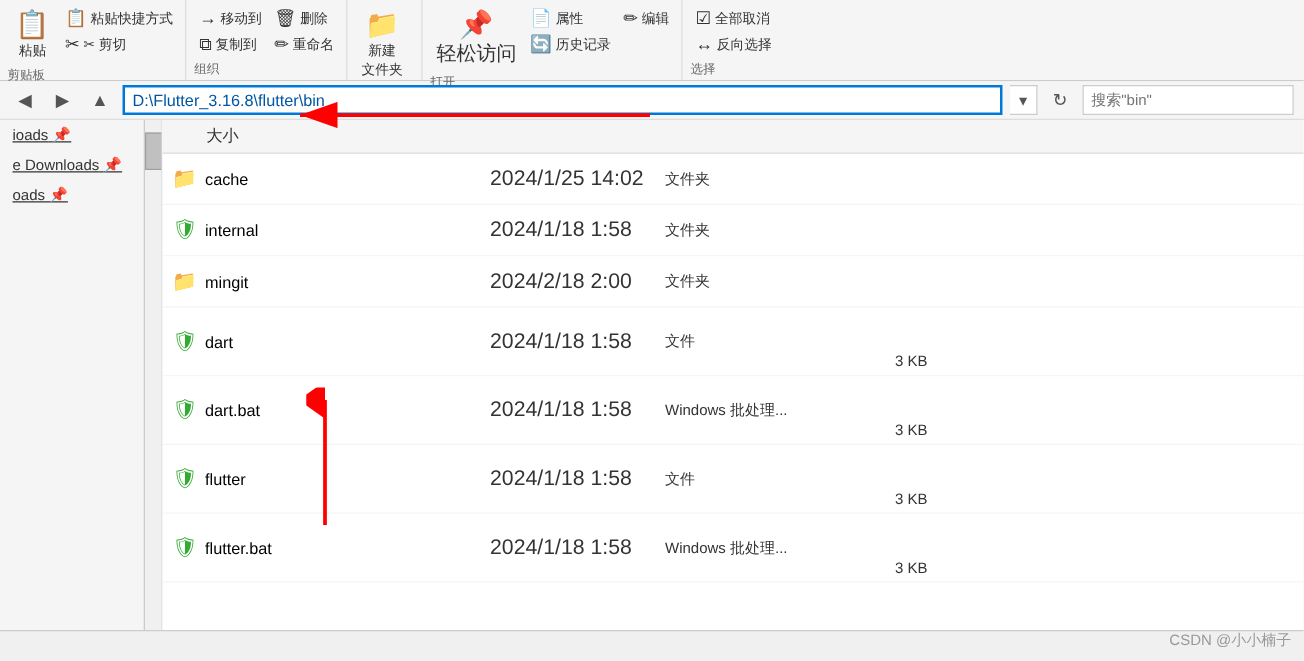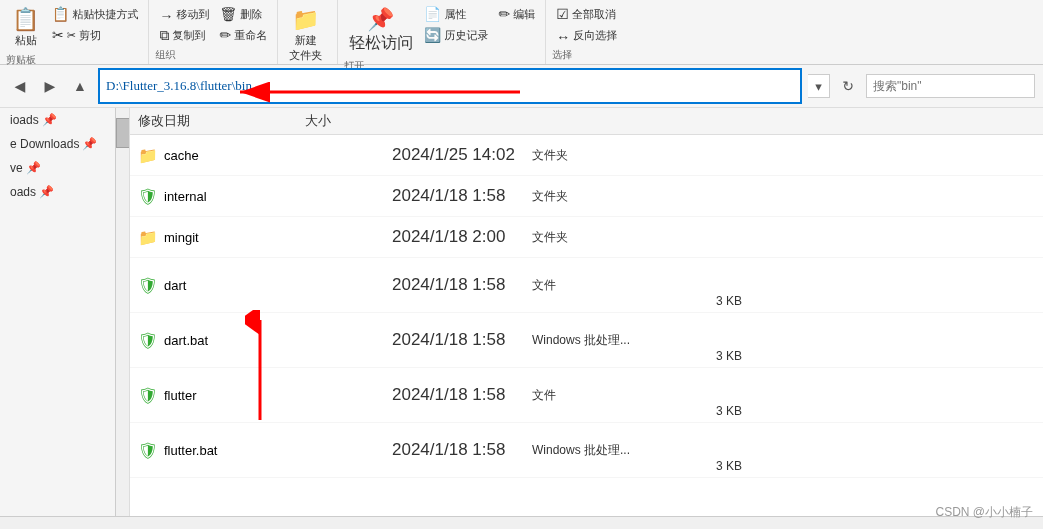--- a/index.html
+++ b/index.html
@@ -49,20 +49,21 @@
       top: 10px;
     }
 
     .sidebar-item {
       padding: 5px 10px;
       font-size: 12px;
       color: #333;
       cursor: pointer;
       white-space: nowrap;
       overflow: hidden;
+      text-decoration: underline;
     }
 
     .sidebar-pin {
       font-size: 12px;
       color: #999;
       margin-left: auto;
     }
 
     
     .file-area {
@@ -221,26 +222,26 @@
       cursor: pointer;
       border-radius: 3px;
       font-size: 14px;
       color: #555;
     }
 
     .addr-input {
       flex: 1;
       height: 24px;
       border: 2px solid #0078d7;
-      padding: 16px 6px;
+      padding: 4px 6px;
       font-size: 13px;
       color: #0056a3;
       background: #fff;
       font-weight: 500;
-      font-family: Liberation Serif, serif;
+      font-family: Liberation Sans, sans-serif;
       outline: none;
     }
 
     .addr-dropdown {
       width: 22px;
       height: 24px;
       background: #fff;
       border: 1px solid #ccc;
       border-left: none;
       display: flex;
@@ -429,35 +430,28 @@
     </div>
     <div class="sidebar-item">
       <span>ioads</span>
       <span class="sidebar-pin">📌</span>
     </div>
     <div class="sidebar-item">
       <span>e Downloads</span>
       <span class="sidebar-pin">📌</span>
     </div>
     <div class="sidebar-item">
-      <span>ve</span>
-      <span class="sidebar-pin">📌</span>
-    </div>
-    <div class="sidebar-item">
       <span>oads</span>
       <span class="sidebar-pin">📌</span>
     </div>
   </div>
 
   <div class="file-area">
 
     <div class="file-list-header">
-      <div class="col-date">
-        <span>修改日期</span>
-      </div>
       <div class="col-size">
         <span>大小</span>
       </div>
     </div>
 
     <div class="file-row">
       <div class="file-name-cell">
         <span class="file-icon icon-folder">📁</span>
         <span>cache</span>
       </div>
@@ -474,21 +468,21 @@
       <div class="file-date-cell">2024/1/18 1:58</div>
       <div class="file-type-cell">文件夹</div>
       <div class="file-size-cell"></div>
     </div>
 
     <div class="file-row">
       <div class="file-name-cell">
         <span class="file-icon icon-folder">📁</span>
         <span>mingit</span>
       </div>
-      <div class="file-date-cell">2024/1/18 2:00</div>
+      <div class="file-date-cell">2024/2/18 2:00</div>
       <div class="file-type-cell">文件夹</div>
       <div class="file-size-cell"></div>
     </div>
 
     <div class="file-row">
       <div class="file-name-cell">
         <span class="file-icon icon-file-green">🛡</span>
         <span>dart</span>
       </div>
       <div class="file-date-cell">2024/1/18 1:58</div>

